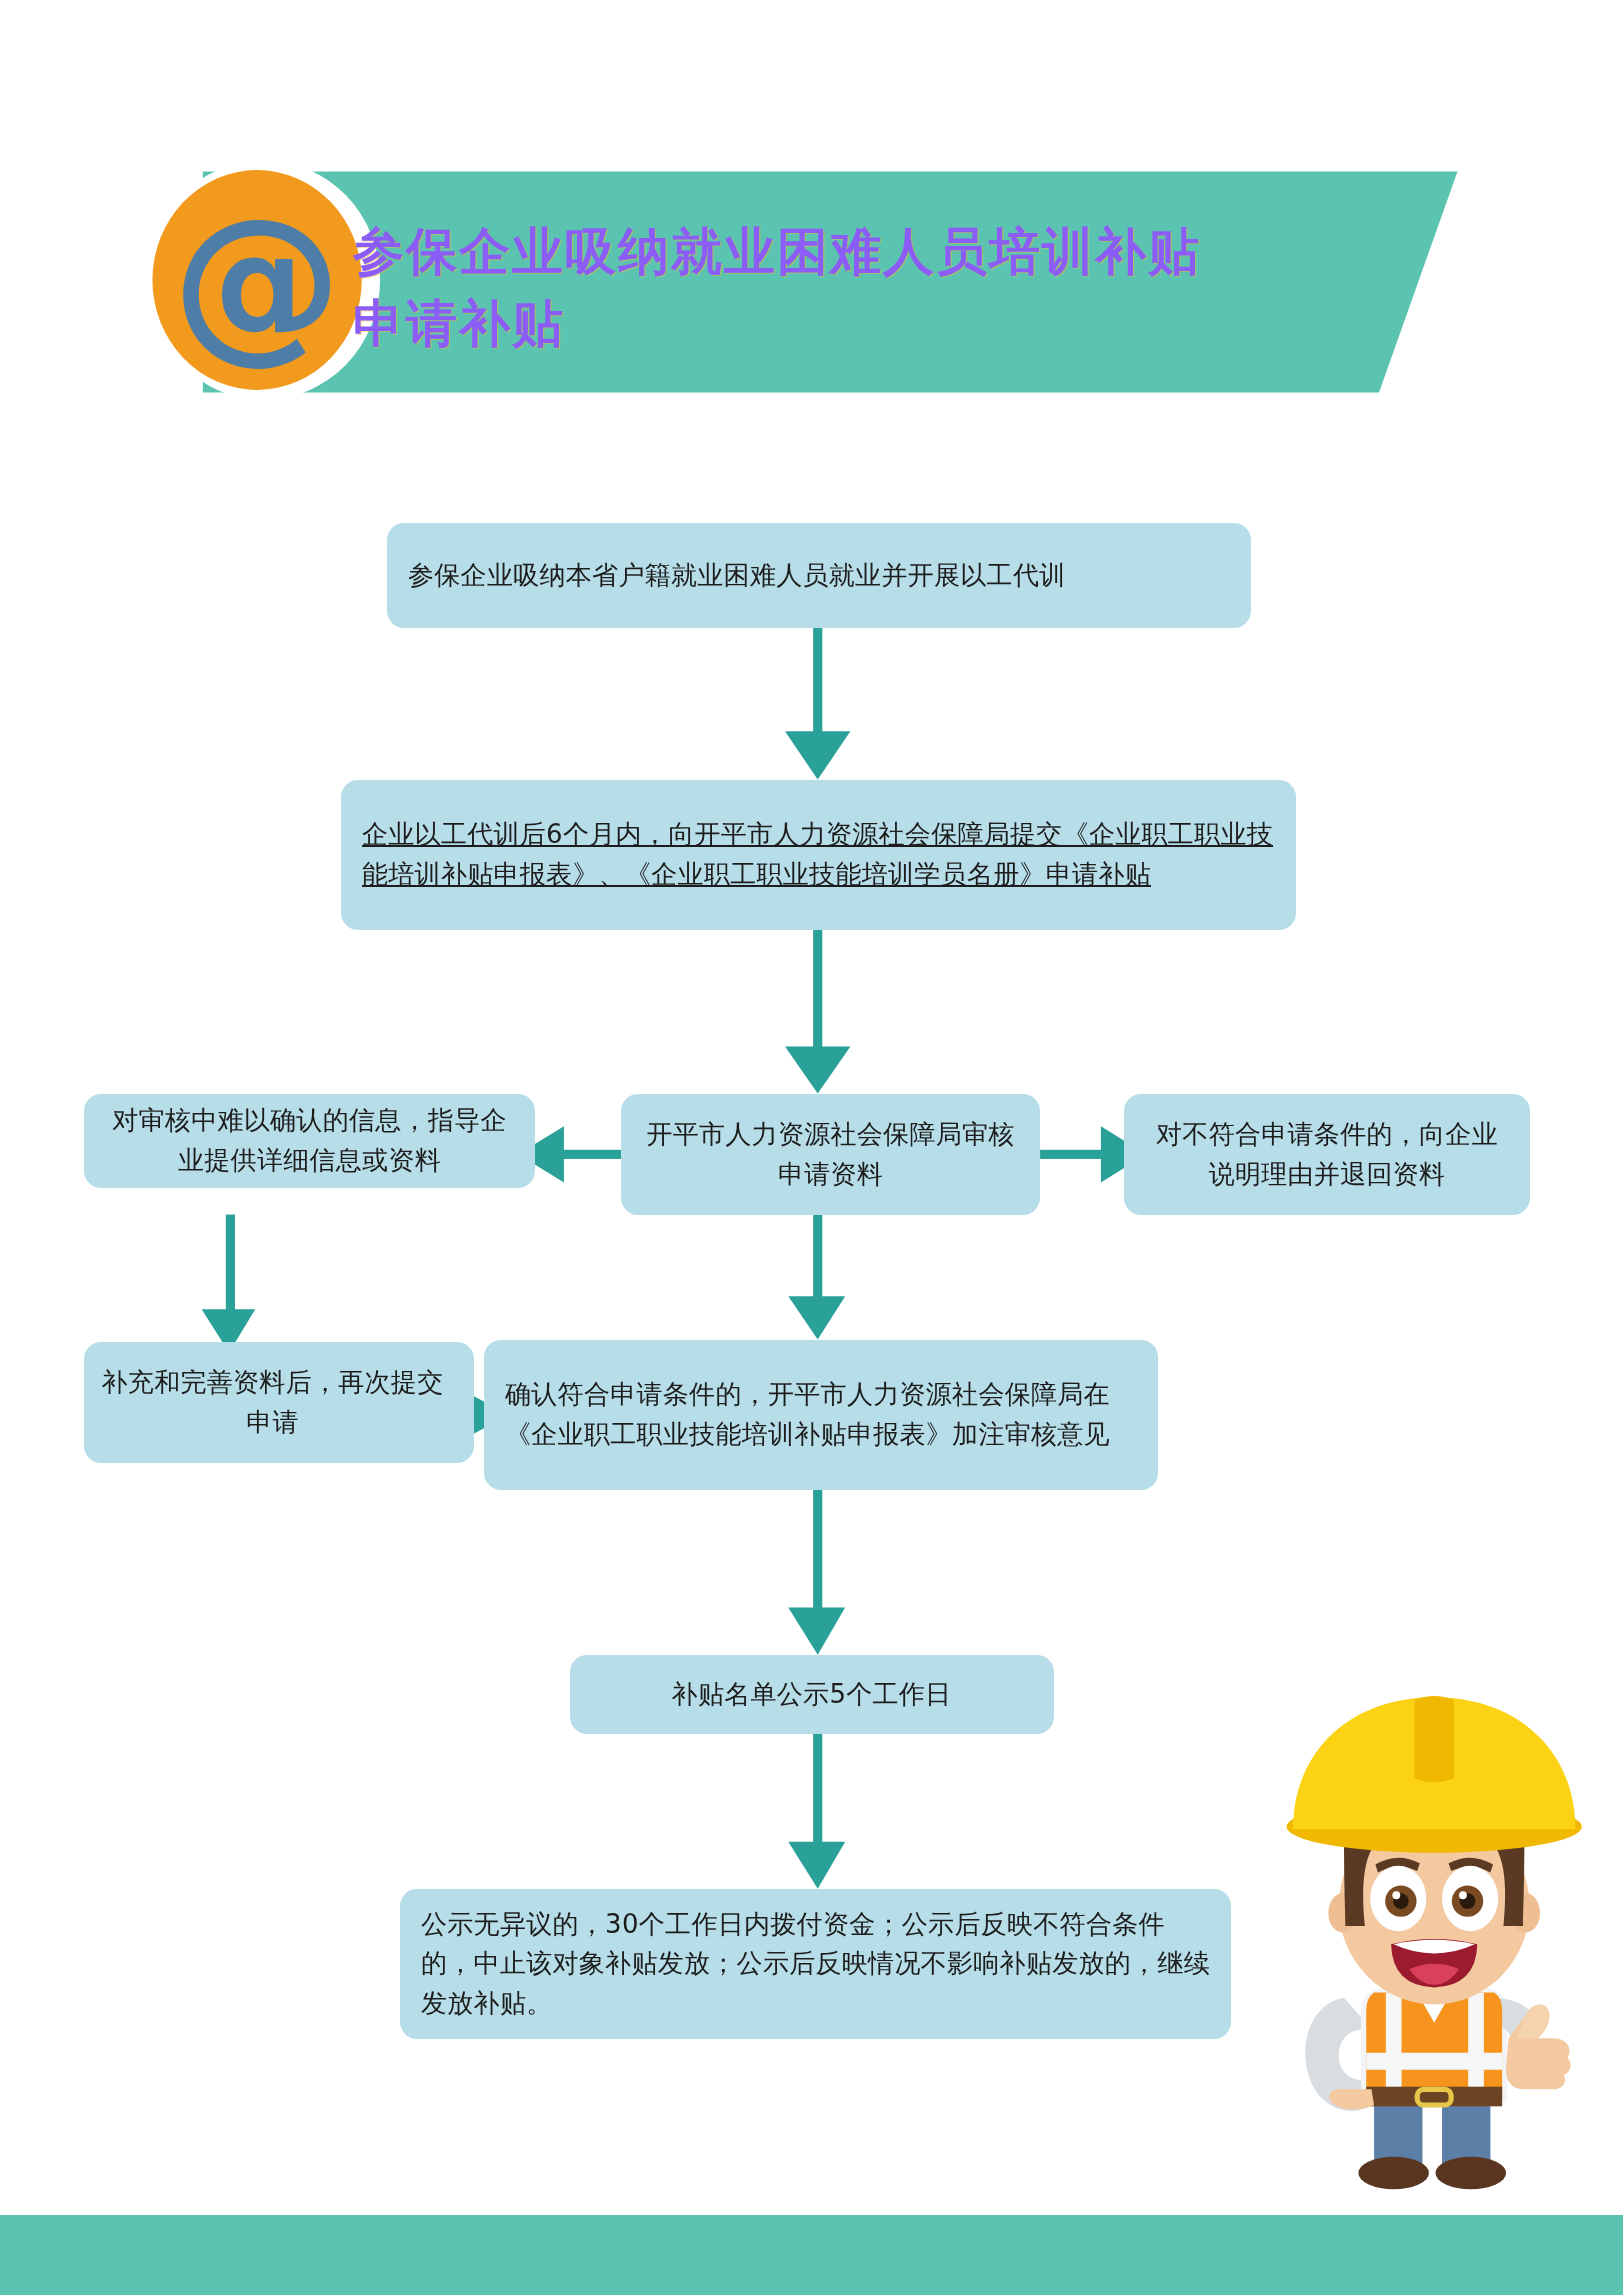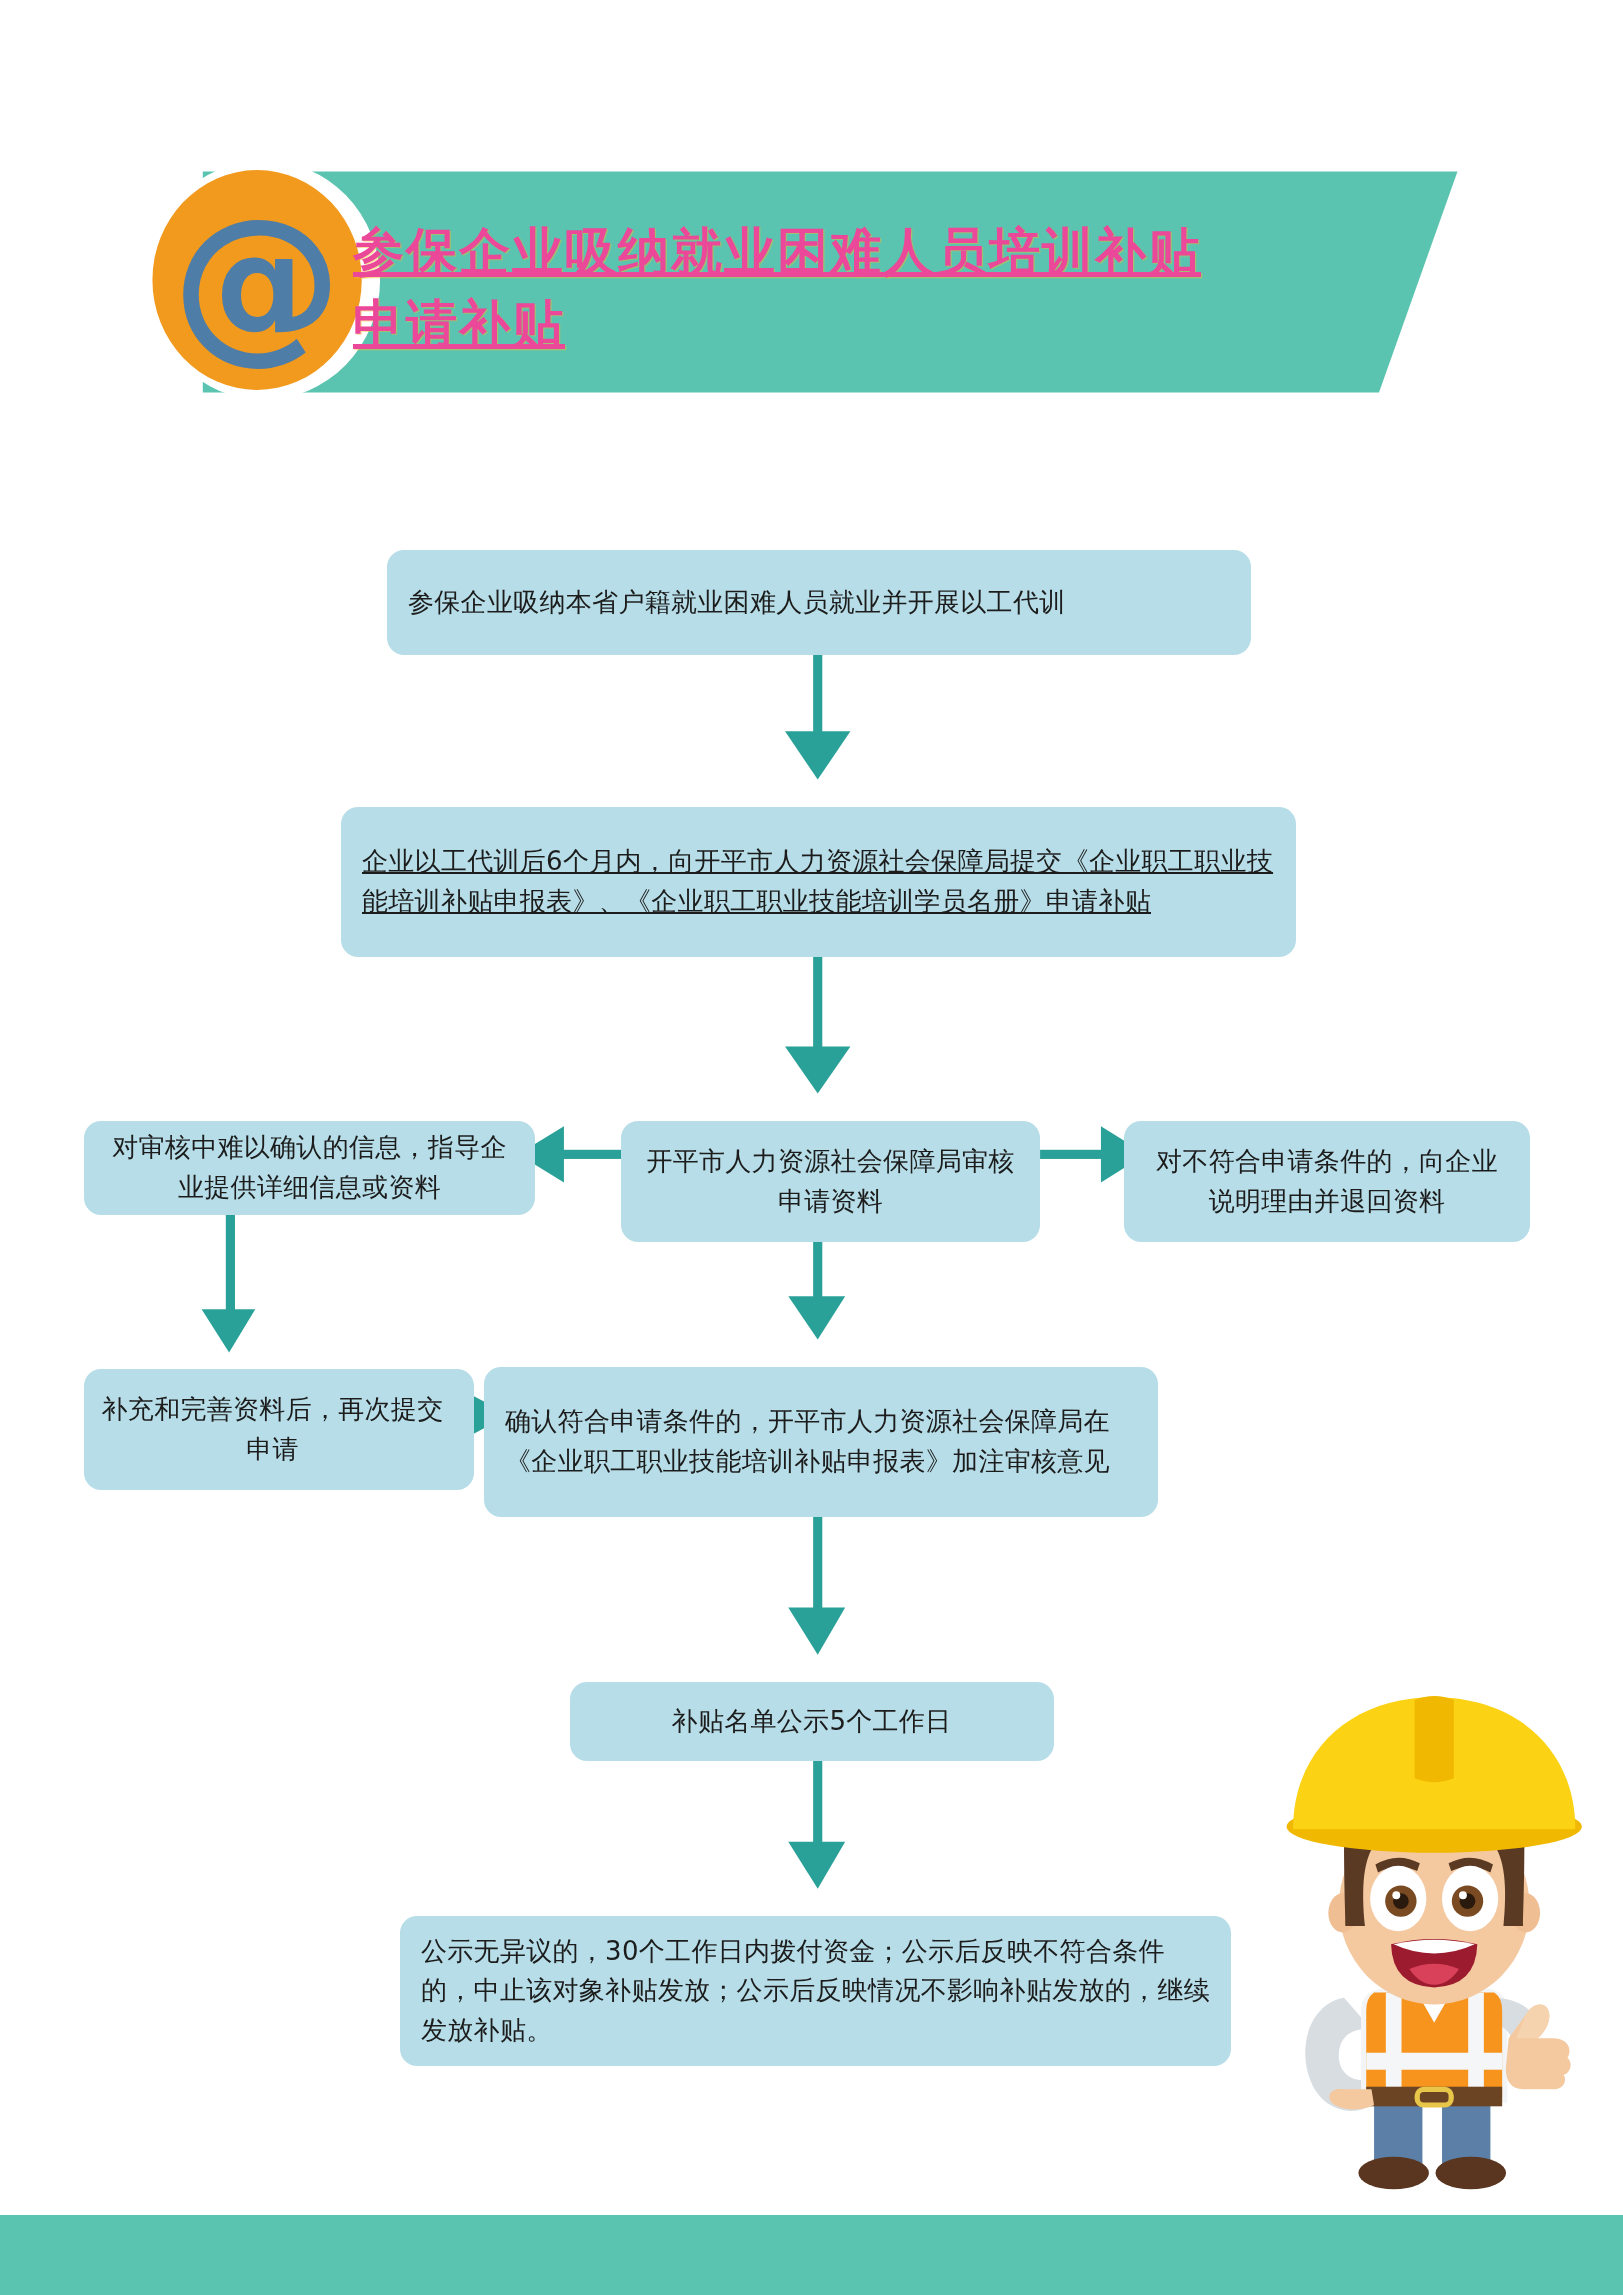--- a/index.html
+++ b/index.html
@@ -22,42 +22,40 @@
     top: 0;
     width: 1623px;
     height: 458px;
     pointer-events: none;
   }
   #header-title {
     position: absolute;
     left: 353px;
     top: 216px;
     width: 1021px;
-    color: #ec4899;
+    color: #8b5cf6;
     font-size: 51px;
     font-weight: bold;
     line-height: 1.42;
     letter-spacing: 2px;
     text-shadow: 1.3px 1.3px 0 rgba(240,190,40,0.45);
-    text-decoration: underline;
   }
   #header-title .tline { display: block; }
 
   
   .flowbox {
     position: absolute;
     background: #B7DEE8;
     border-radius: 17px;
     box-sizing: border-box;
     color: #1C1C1C;
     font-size: 26px;
     line-height: 1.52;
     padding: 17px 21px;
     letter-spacing: 0.3px;
-    margin-top: 27px;
   }
   .flowbox.center-text { text-align: center; }
   .flowbox .bx-inner {
     display: block;
     width: 100%;
   }
   .vcenter {
     display: flex;
     align-items: center;
     justify-content: flex-start;

